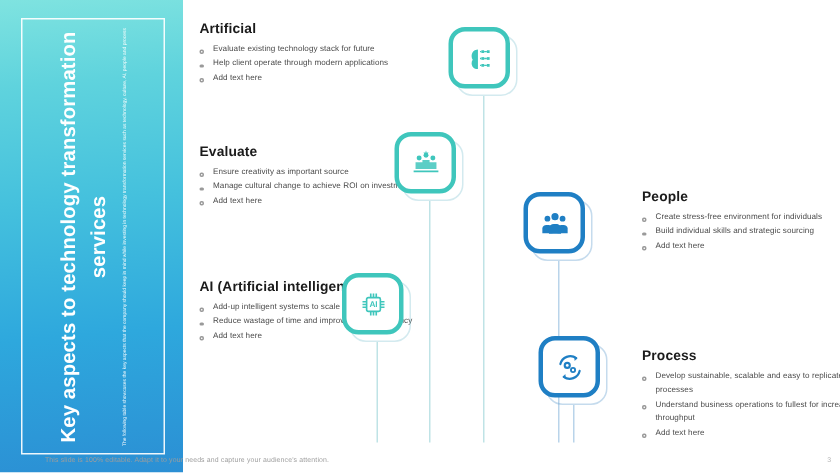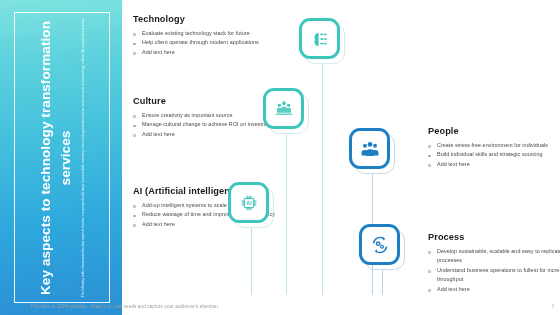--- a/index.html
+++ b/index.html
@@ -138,21 +138,21 @@
 
 <div class="main">
 
   <div class="conn" style="left:200px;top:64px;height:231px;"></div>
   <div class="conn" style="left:164px;top:134px;height:161px;"></div>
   <div class="conn" style="left:129px;top:228px;height:67px;"></div>
   <div class="conn b" style="left:250px;top:174px;height:121px;"></div>
   <div class="conn b" style="left:260px;top:270px;height:25px;"></div>
 
   <div class="block blk-tech">
-    <h3>Technology</h3>
+    <h3>Artificial</h3>
     <ul class="bullets">
       <li><span class="bdot"></span><span>Evaluate existing technology stack for future</span></li>
       <li><span class="bdot"></span><span>Help client operate through modern applications</span></li>
       <li><span class="bdot"></span><span>Add text here</span></li>
     </ul>
   </div>
 
   <div class="tile tile-tech">
     <div class="shadow"></div>
     <div class="ring">
@@ -165,21 +165,21 @@
           <rect x="17" y="11" width="2" height="2" fill="#3fc6bc" stroke="none"></rect>
           <rect x="13" y="16" width="2" height="2" fill="#3fc6bc" stroke="none"></rect>
           <rect x="17" y="16" width="2" height="2" fill="#3fc6bc" stroke="none"></rect>
           <path d="M12 7h1M12 12h1M12 17h1M15 7h2M15 12h2M15 17h2" stroke="#3fc6bc" stroke-width="1"></path>
         </svg>
       </span>
     </div>
   </div>
 
   <div class="block blk-cult">
-    <h3>Culture</h3>
+    <h3>Evaluate</h3>
     <ul class="bullets">
       <li><span class="bdot"></span><span>Ensure creativity as important source</span></li>
       <li><span class="bdot"></span><span>Manage cultural change to achieve ROI on investments</span></li>
       <li><span class="bdot"></span><span>Add text here</span></li>
     </ul>
   </div>
 
   <div class="tile tile-cult">
     <div class="shadow"></div>
     <div class="ring">

